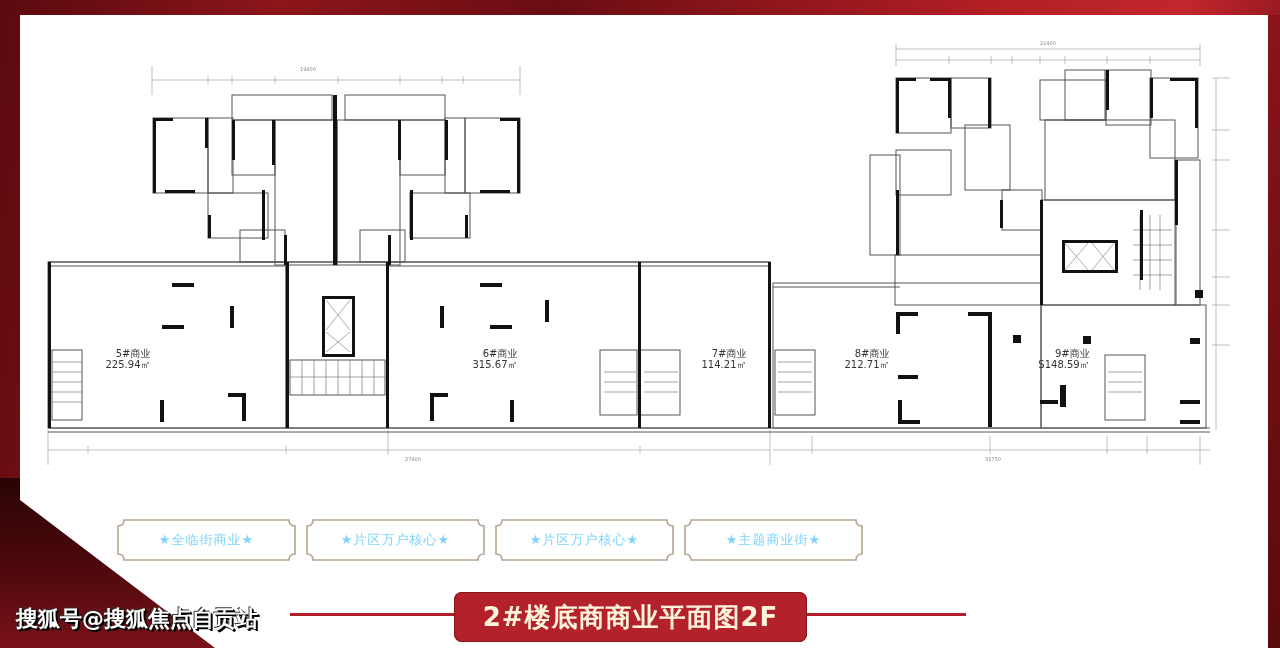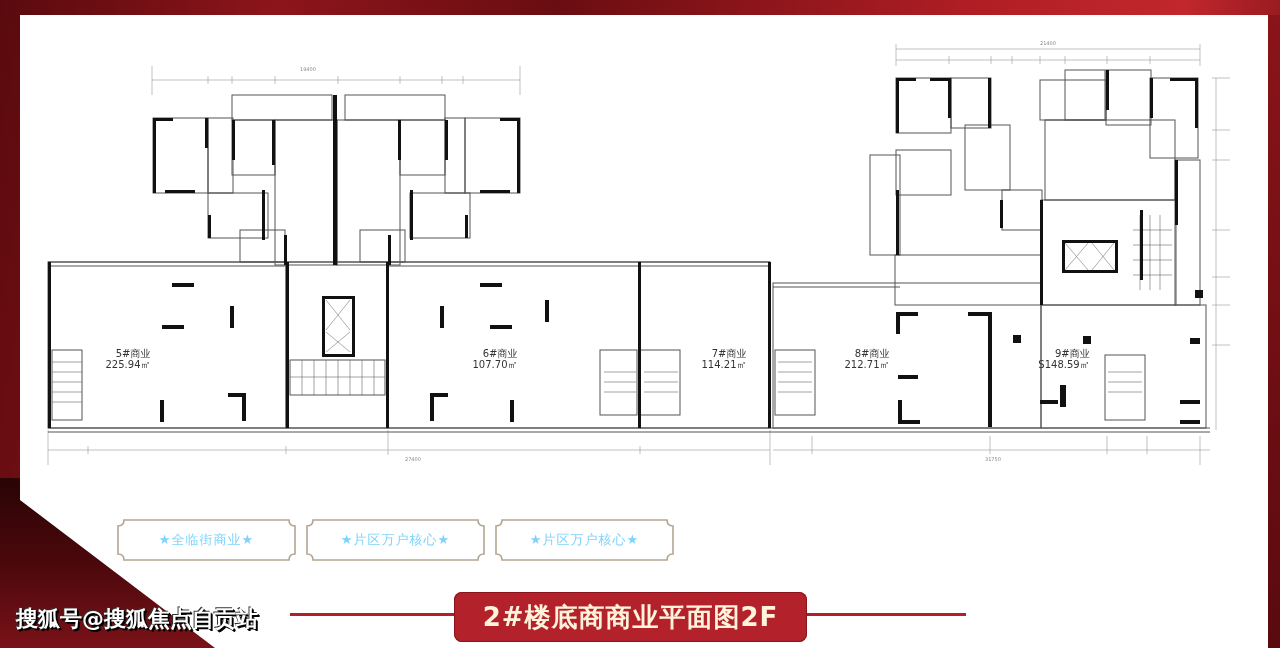--- a/index.html
+++ b/index.html
@@ -262,21 +262,21 @@
       <line x1="1114" y1="243" x2="1092" y2="270"></line>
   </g>
 </svg>
 
 <div class="room-label" style="left:128px; top:348px;">
   <div>5#商业</div>
   <div>225.94㎡</div>
 </div>
 <div class="room-label" style="left:495px; top:348px;">
   <div>6#商业</div>
-  <div>107.70㎡</div>
+  <div>315.67㎡</div>
 </div>
 <div class="room-label" style="left:724px; top:348px;">
   <div>7#商业</div>
   <div>114.21㎡</div>
 </div>
 <div class="room-label" style="left:867px; top:348px;">
   <div>8#商业</div>
   <div>212.71㎡</div>
 </div>
 <div class="room-label" style="left:1064px; top:348px;">
@@ -303,19 +303,25 @@
         <path d="M8 2 H173 Q173 8 179 8 V36 Q173 36 173 42 H8 Q8 36 2 36 V8 Q8 8 8 2 Z" fill="none" stroke="#b5a592" stroke-width="1.6"></path>
       </svg>
     <span>★片区万户核心★</span>
   </div>
   <div class="feature">
     <svg width="181" height="44" viewBox="0 0 181 44">
         <path d="M8 2 H173 Q173 8 179 8 V36 Q173 36 173 42 H8 Q8 36 2 36 V8 Q8 8 8 2 Z" fill="none" stroke="#b5a592" stroke-width="1.6"></path>
       </svg>
     <span>★片区万户核心★</span>
   </div>
+  <div class="feature">
+    <svg width="181" height="44" viewBox="0 0 181 44">
+        <path d="M8 2 H173 Q173 8 179 8 V36 Q173 36 173 42 H8 Q8 36 2 36 V8 Q8 8 8 2 Z" fill="none" stroke="#b5a592" stroke-width="1.6"></path>
+      </svg>
+    <span>★主题商业街★</span>
+  </div>
 </div>
 
 <div class="title-line" style="left:290px; width:170px;"></div>
 <div class="title-line" style="left:800px; width:166px;"></div>
 <div class="title-badge">2#楼底商商业平面图2F</div>
 
 <div class="watermark">搜狐号@搜狐焦点自贡站</div>
 
 </body></html>

